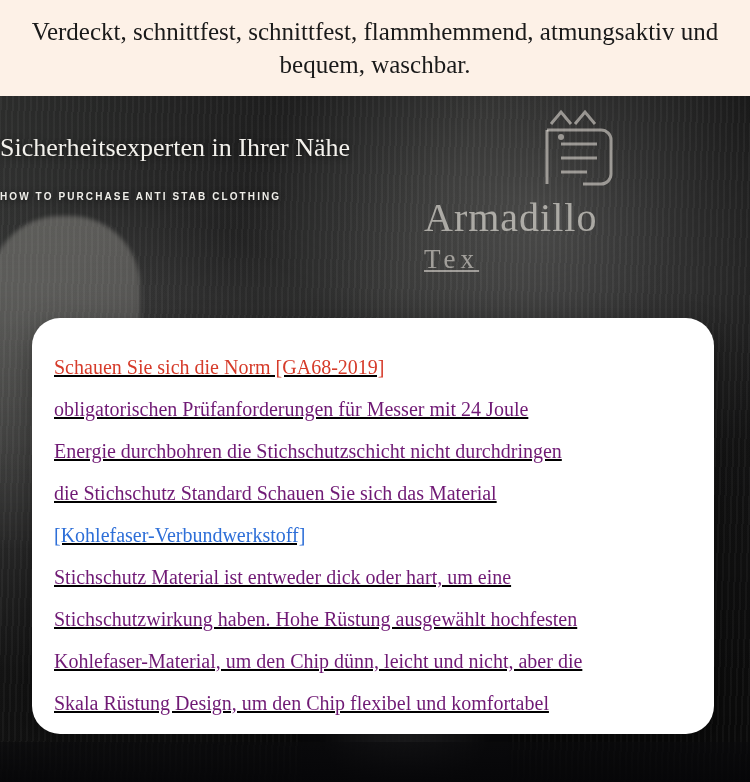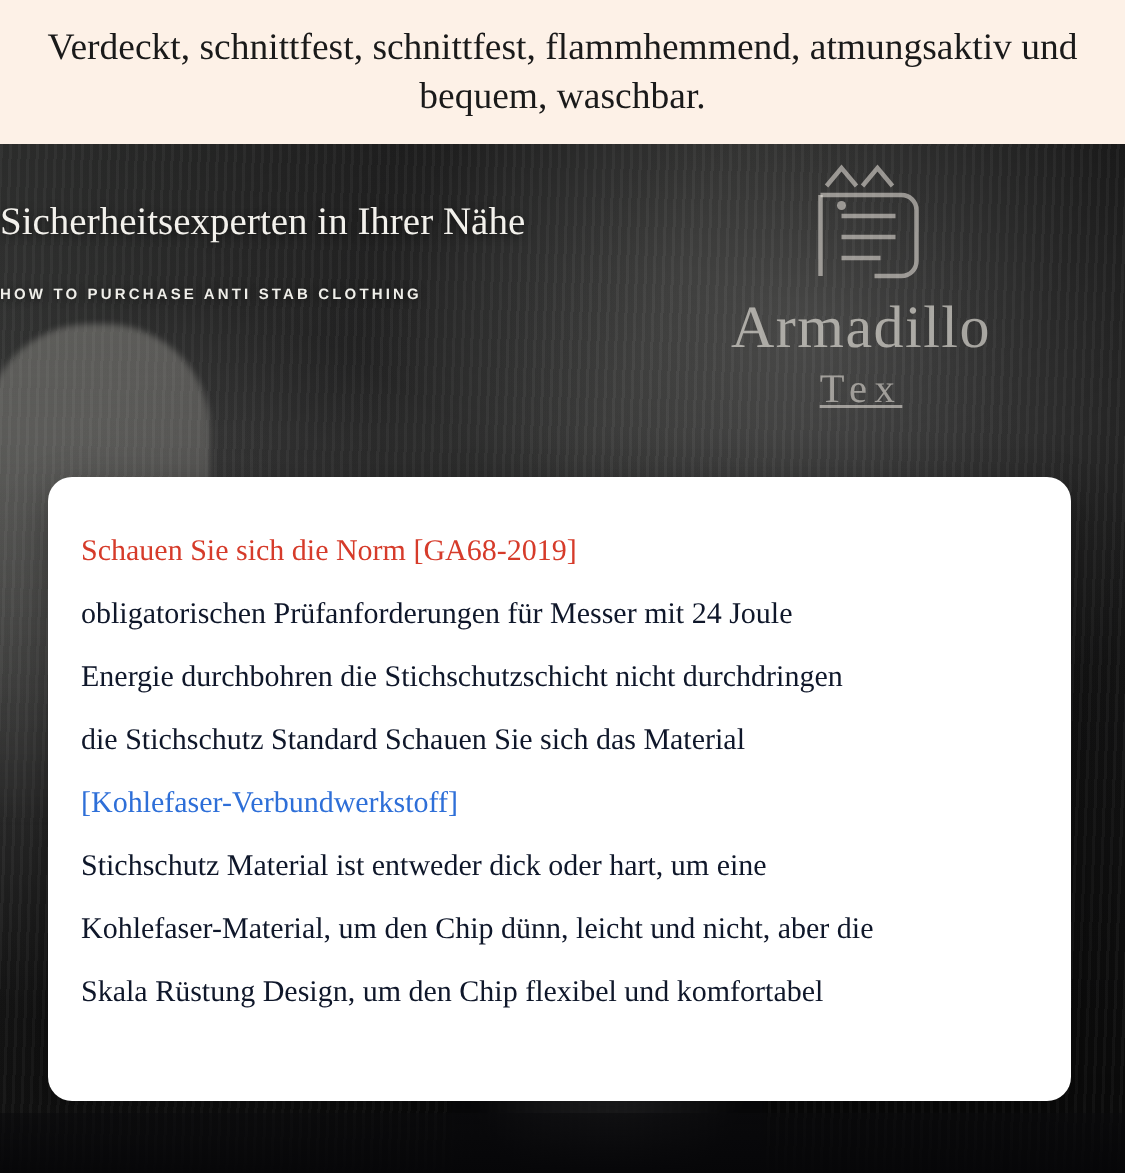--- a/index.html
+++ b/index.html
@@ -86,21 +86,21 @@
     filter: blur(1.5px);
   }
 
   
   .watermark {
     position: absolute;
     right: 26px;
     top: 12px;
     width: 300px;
     color: rgba(236,232,224,0.55);
-    text-align: center;
+    text-align: left;
     pointer-events: none;
   }
   .wm-mark {
     width: 86px;
     height: 88px;
     margin: 0 auto 2px auto;
     position: relative;
   }
   .wm-name {
     font-family: "Liberation Serif", serif;
@@ -148,30 +148,31 @@
   }
 
   
   .card {
     position: absolute;
     top: 222px;
     left: 32px;
     width: 682px;
     height: 416px;
     background: #ffffff;
-    border-radius: 16px;
+    border-radius: 28px;
     box-shadow: 0 10px 26px rgba(0,0,0,0.35);
     padding: 28px 22px 22px 22px;
     box-sizing: border-box;
+    text-decoration: underline;
   }
   .card-line {
     font-family: "Liberation Serif", serif;
     font-size: 20px;
     line-height: 42px;
-    color: #0f172a;
+    color: #701a75;
     white-space: nowrap;
   }
   .card-line.accent-red { color: #d63b2a; }
   .card-line.accent-blue { color: #2e6fd8; }
 
   
   .bottom-strip {
     position: absolute;
     left: 0; bottom: 0;
     width: 750px;
@@ -217,20 +218,21 @@
       <div class="hero-eyebrow">HOW TO PURCHASE ANTI STAB CLOTHING</div>
     </div>
 
     <div class="card">
       <div class="card-line accent-red">Schauen Sie sich die Norm [GA68-2019]</div>
       <div class="card-line">obligatorischen Prüfanforderungen für Messer mit 24 Joule</div>
       <div class="card-line">Energie durchbohren die Stichschutzschicht nicht durchdringen</div>
       <div class="card-line">die Stichschutz Standard Schauen Sie sich das Material</div>
       <div class="card-line accent-blue">[Kohlefaser-Verbundwerkstoff]</div>
       <div class="card-line">Stichschutz Material ist entweder dick oder hart, um eine</div>
+      <div class="card-line">Stichschutzwirkung haben. Hohe Rüstung ausgewählt hochfesten</div>
       <div class="card-line">Kohlefaser-Material, um den Chip dünn, leicht und nicht, aber die</div>
       <div class="card-line">Skala Rüstung Design, um den Chip flexibel und komfortabel</div>
     </div>
 
     <div class="bottom-strip"></div>
   </div>
 
 </div>
 
 </body></html>

